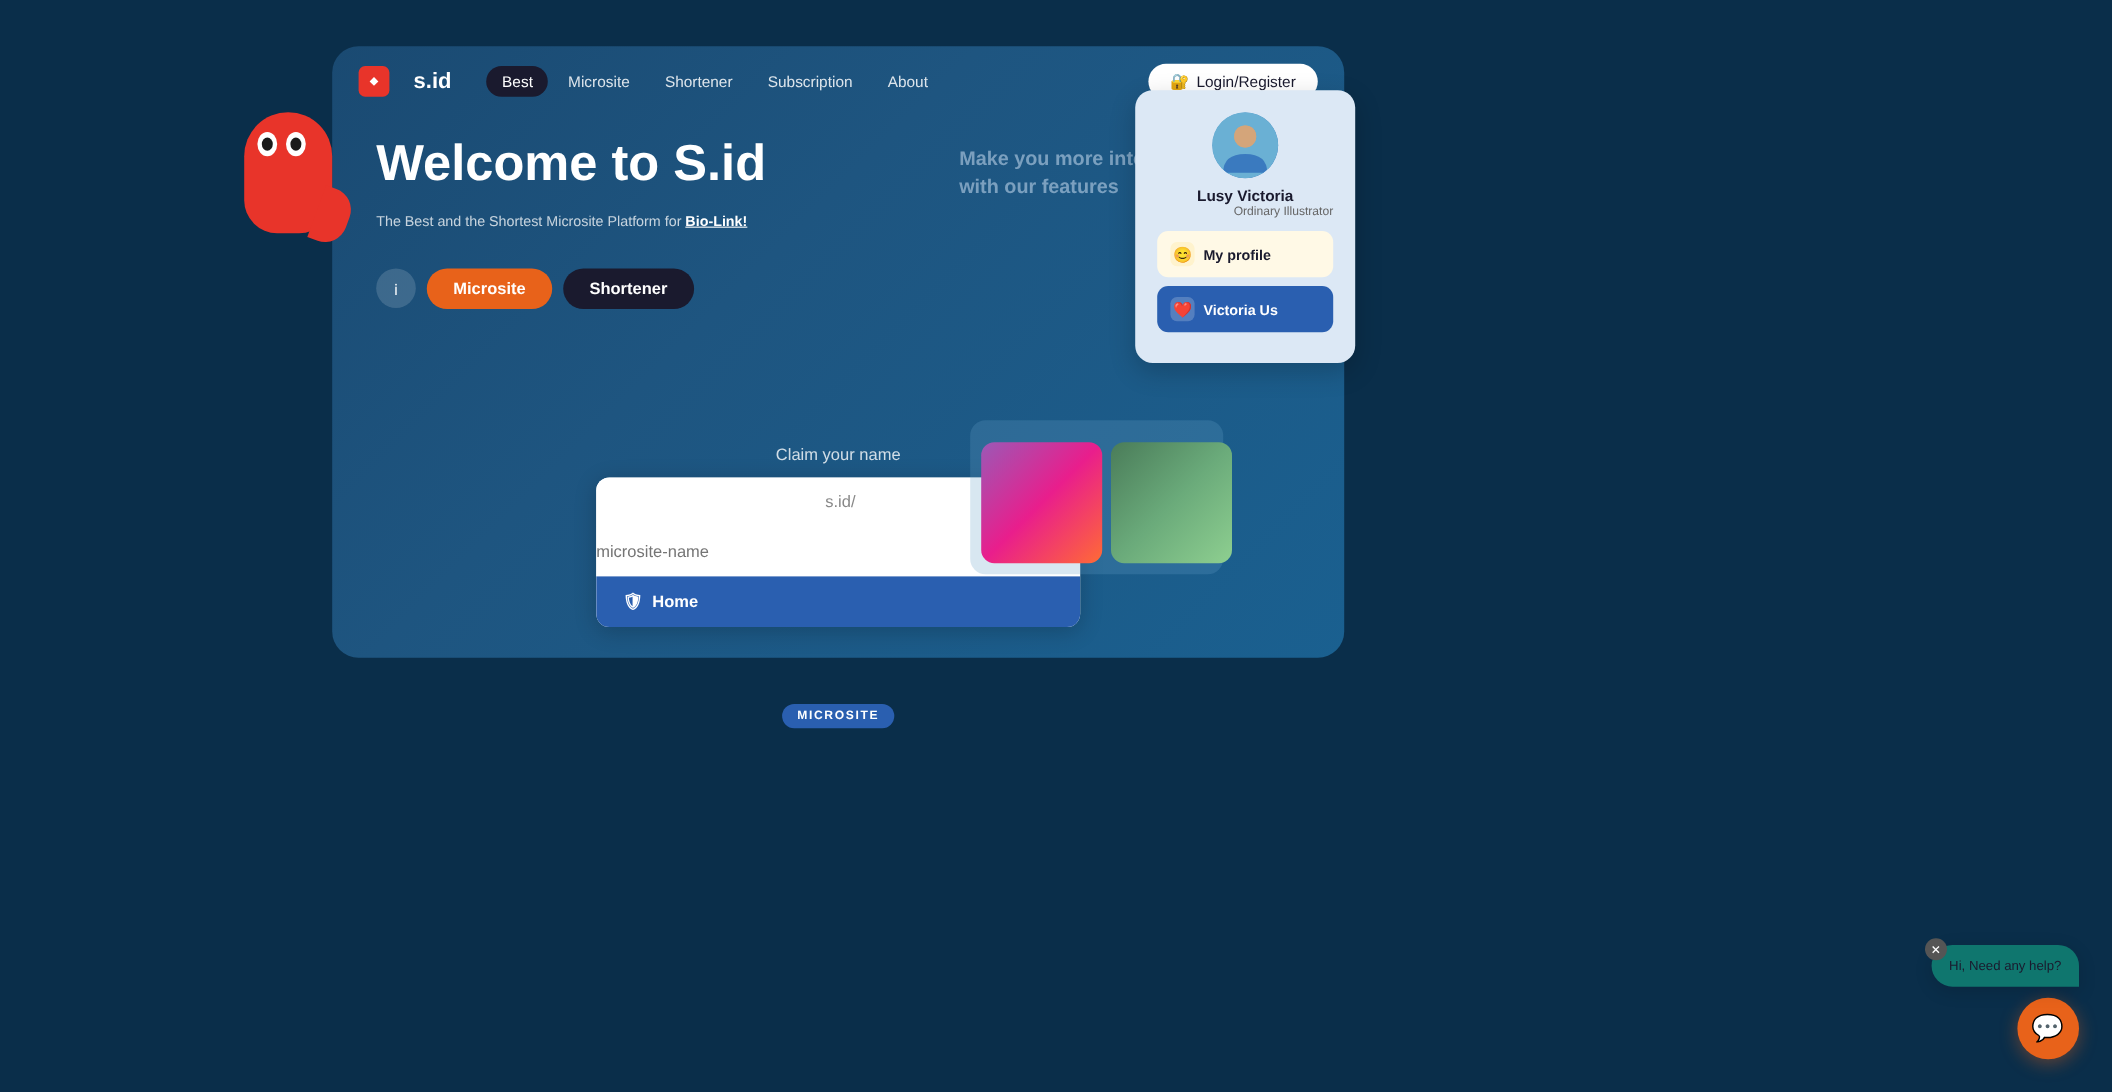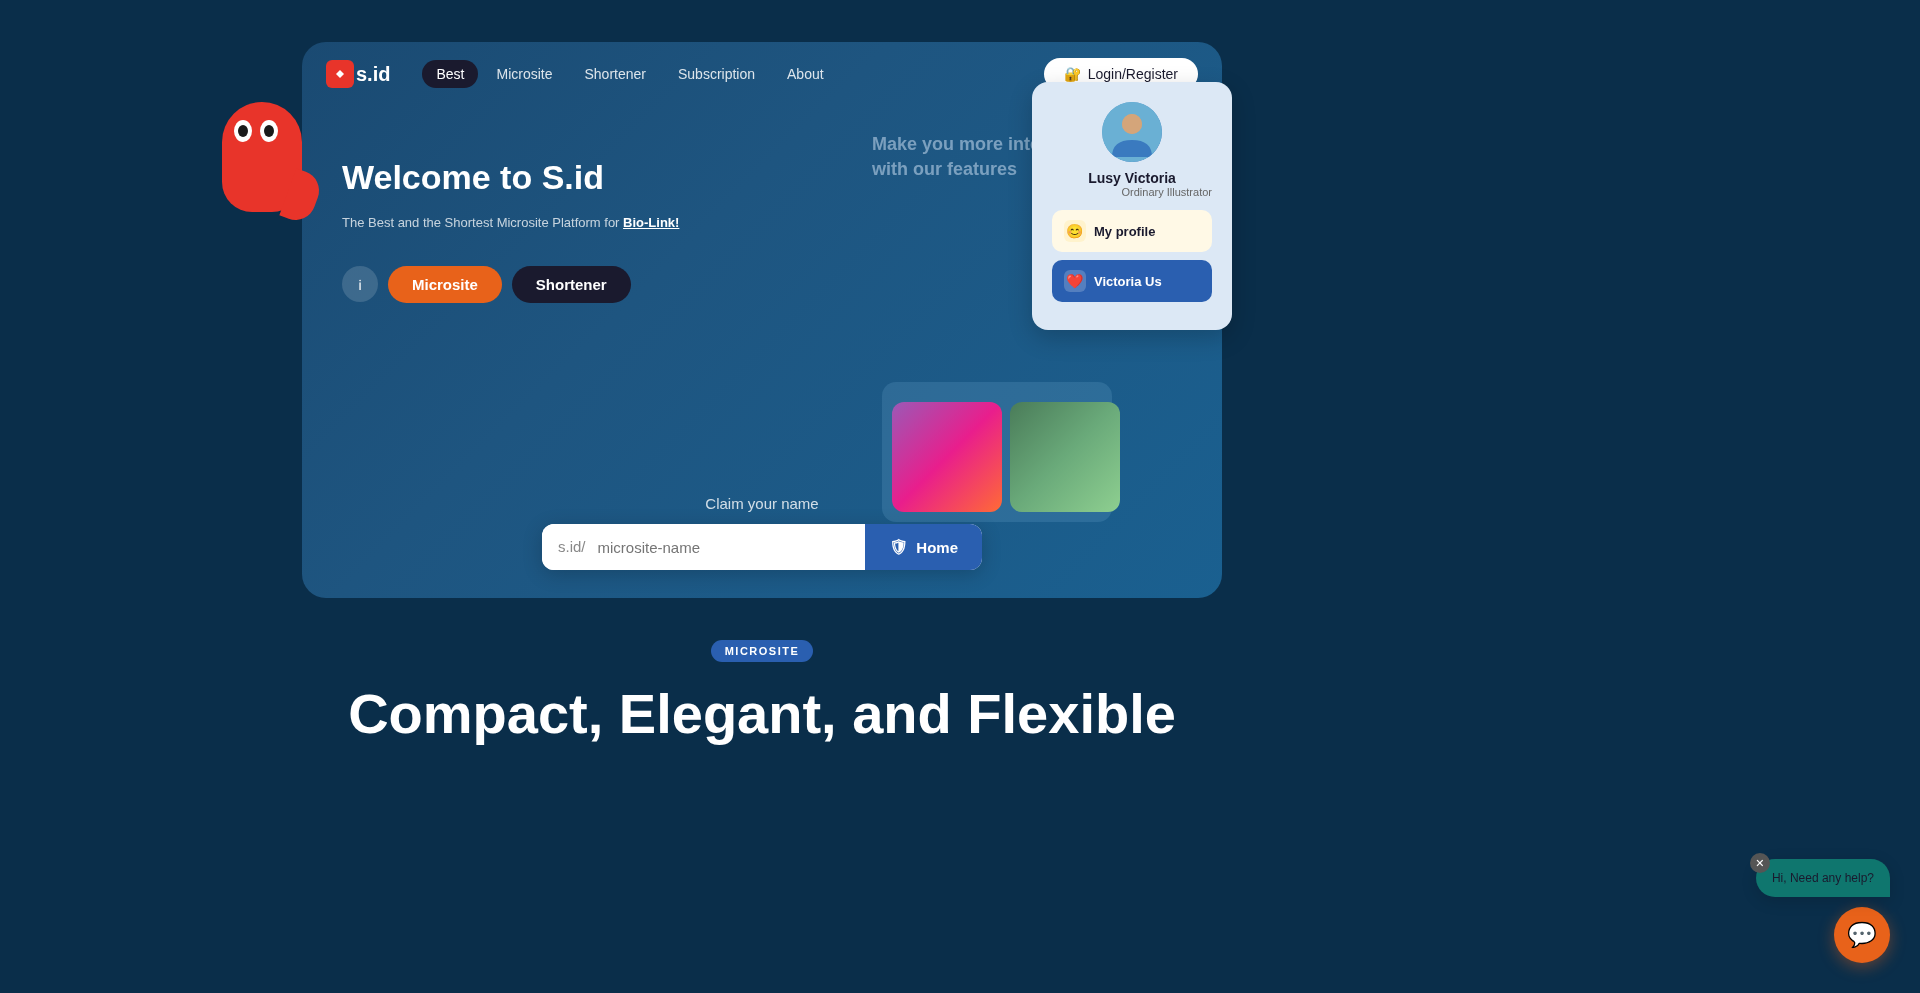--- a/index.html
+++ b/index.html
@@ -85,21 +85,21 @@
       top: 0; left: 0; right: 0;
       height: 64px;
       display: flex;
       align-items: center;
       padding: 0 24px;
       border-radius: 24px 24px 0 0;
     }
     .logo {
       display: flex;
       align-items: center;
-      gap: 2px;
+      gap: 22px;
       margin-right: 32px;
     }
     .logo-icon {
       width: 28px;
       height: 28px;
       background: #e8342a;
       border-radius: 6px;
       display: flex;
       align-items: center;
       justify-content: center;
@@ -146,26 +146,25 @@
     }
 
     
     .hero {
       position: absolute;
       top: 80px;
       left: 40px;
       width: 440px;
     }
     .hero-title {
-      font-size: 34px;
+      font-size: 46px;
       font-weight: 800;
       color: white;
       line-height: 1.15;
       margin-bottom: 16px;
-      margin-top: 36px;
     }
     .hero-subtitle {
       font-size: 13px;
       color: rgba(255,255,255,0.75);
       line-height: 1.6;
       margin-bottom: 32px;
     }
     .hero-subtitle a {
       color: white;
       text-decoration: underline;
@@ -223,20 +222,21 @@
       color: rgba(255,255,255,0.8);
       font-size: 15px;
       margin-bottom: 12px;
     }
     .claim-input-row {
       display: flex;
       border-radius: 12px;
       overflow: hidden;
       background: white;
       box-shadow: 0 4px 20px rgba(0,0,0,0.2);
+      flex-direction: column;
     }
     .claim-prefix {
       padding: 14px 12px 14px 16px;
       color: #888;
       font-size: 15px;
       background: white;
       white-space: nowrap;
     }
     .claim-input {
       flex: 1;
@@ -550,21 +550,20 @@
         <span>🛡</span>
         <span>Home</span>
       </button>
     </div>
   </div>
 
 </div>
 
 <div class="bottom-section">
   <div class="microsite-badge">MICROSITE</div>
-  <h2 class="bottom-title">Compact, Elegant, and Flexible</h2>
 </div>
 
 <div class="chat-widget">
   <div style="position:relative;display:inline-block;">
     <div class="chat-close">✕</div>
     <div class="chat-bubble">Hi, Need any help?</div>
   </div>
   <div class="chat-btn">
     <span>💬</span>
   </div>

